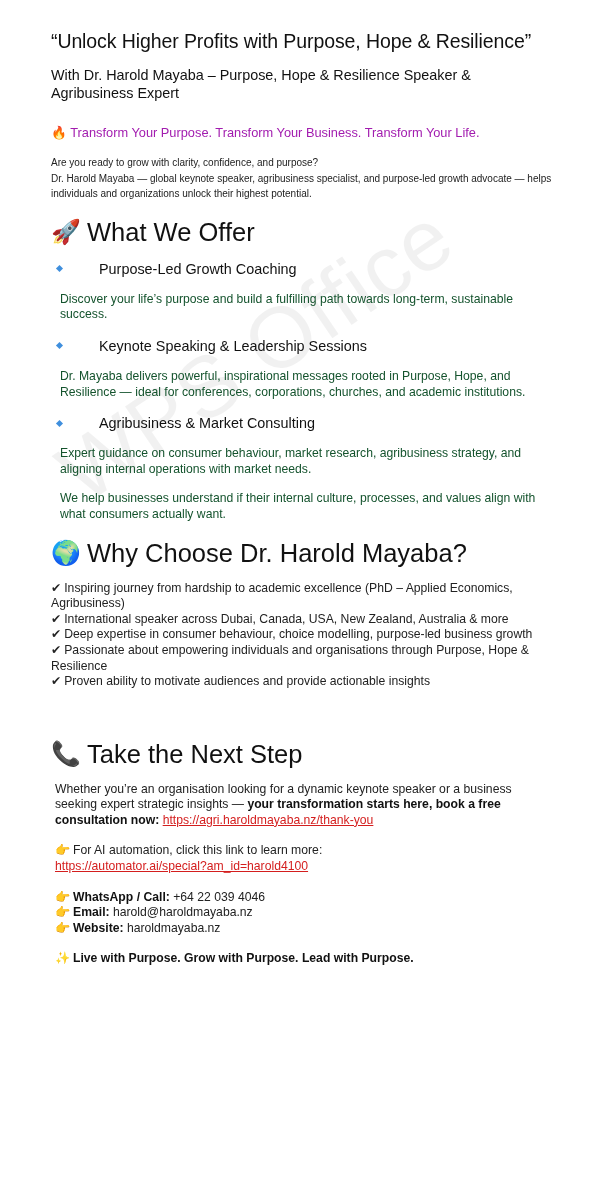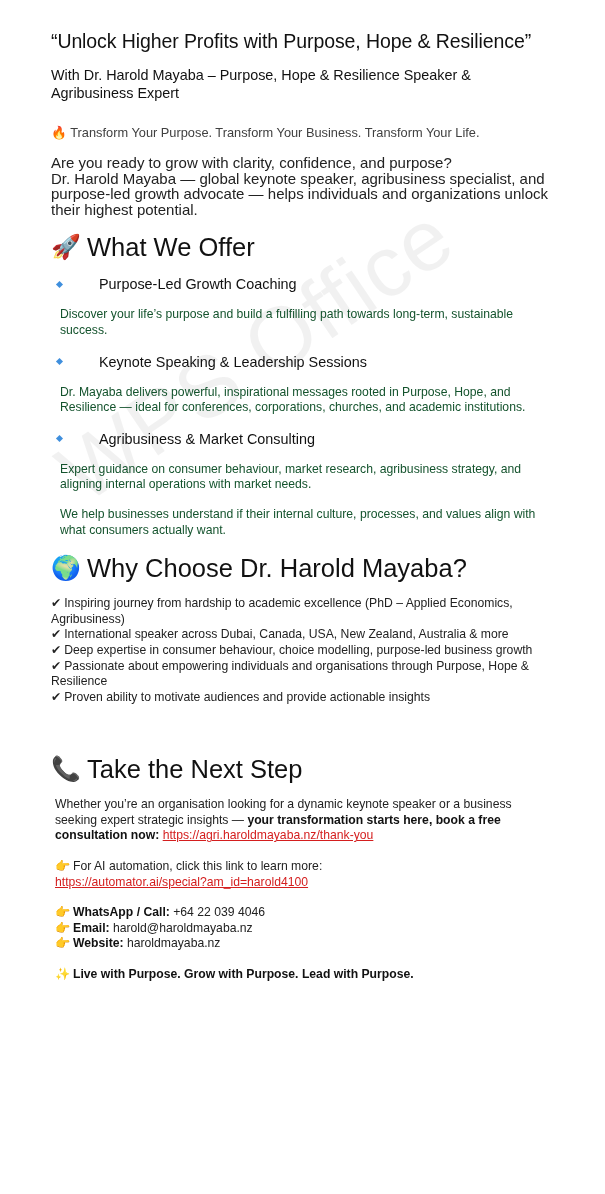--- a/index.html
+++ b/index.html
@@ -33,24 +33,24 @@
       font-size: 14.4px;
       line-height: 18px;
       margin: 0 0 22px 0;
       font-weight: normal;
       color: #111;
     }
     .tagline {
       font-size: 12.8px;
       line-height: 17px;
       margin: 0 0 14px 0;
-      color: #404040;
+      color: #a21caf;
     }
     .body-text {
-      font-size: 15px;
+      font-size: 10px;
       line-height: 15.6px;
       margin: 0;
       color: #222;
     }
     .intro { margin-bottom: 14px; }
     .h2 {
       font-size: 25.5px;
       line-height: 32px;
       font-weight: normal;
       margin: 0 0 12px 0;

